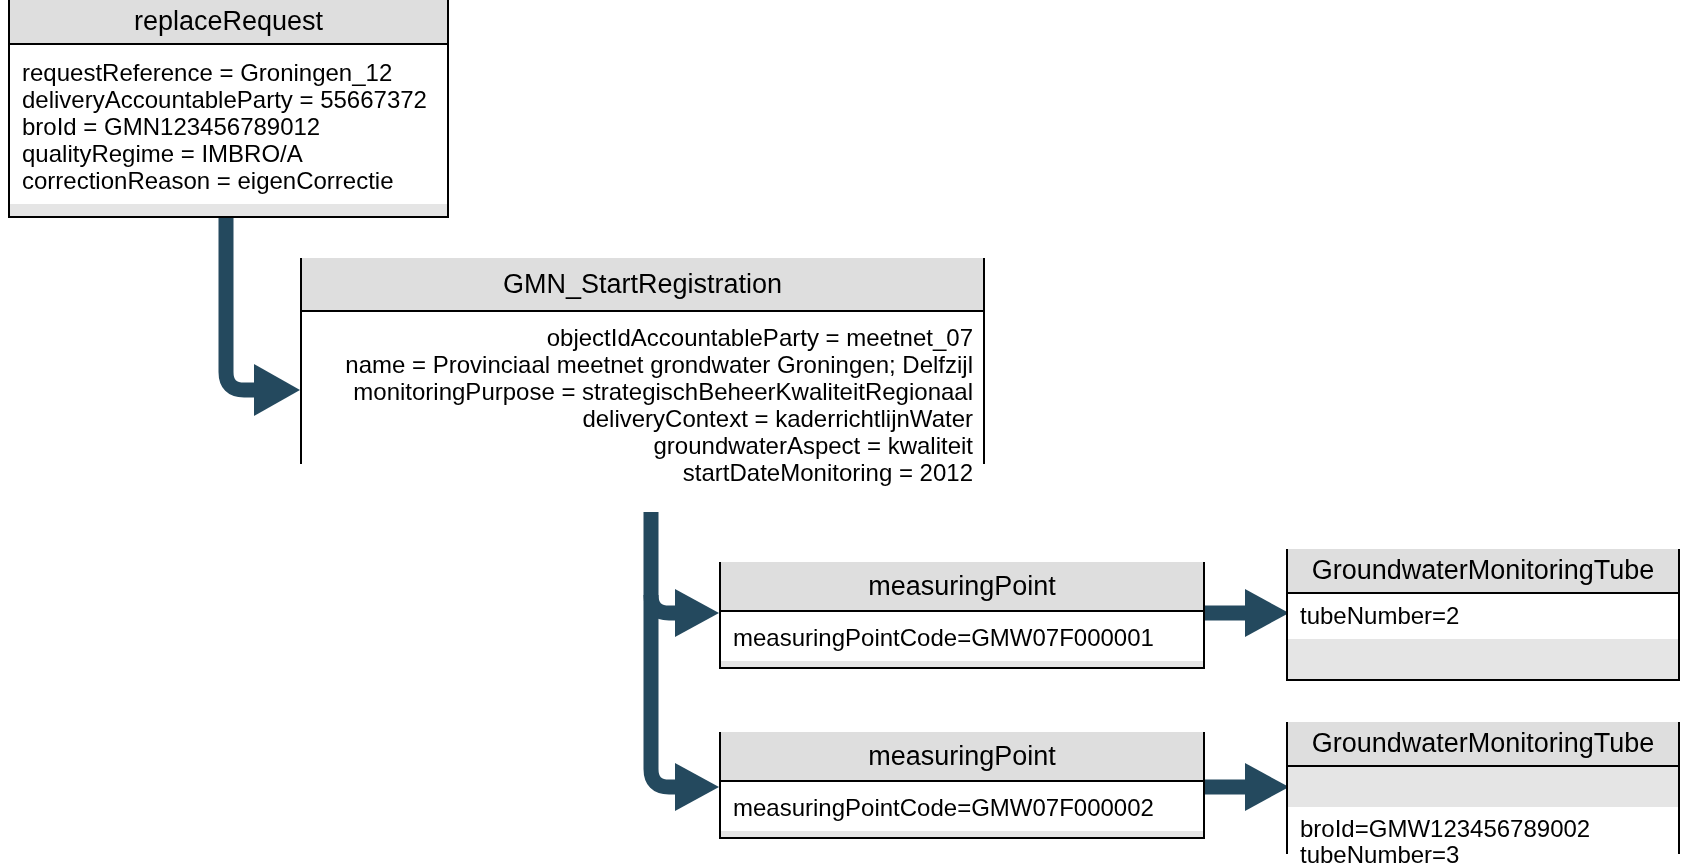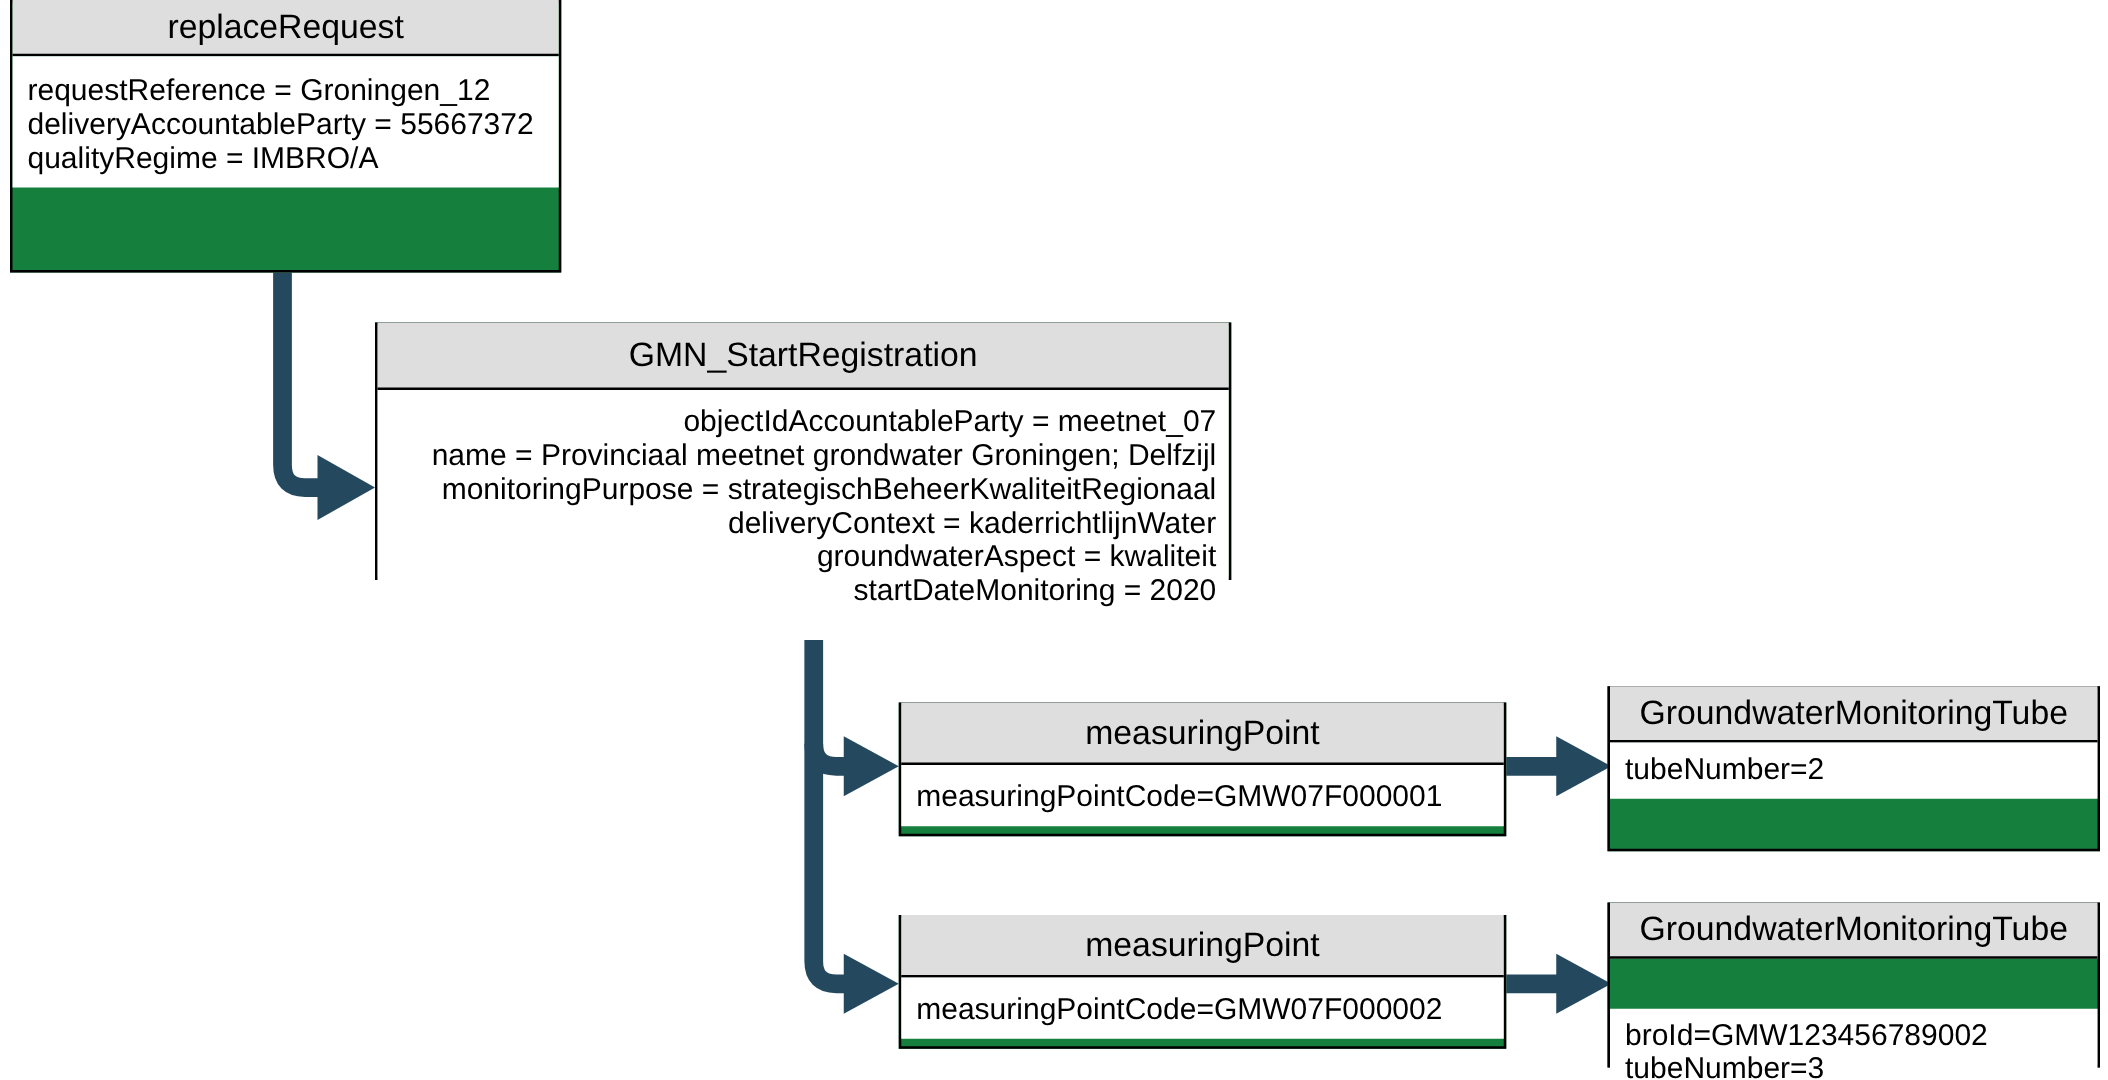--- a/index.html
+++ b/index.html
@@ -17,21 +17,21 @@
     height: 864px;
     background: #ffffff;
     overflow: hidden;
   }
 
   
   .uml-box {
     position: absolute;
     box-sizing: border-box;
     border: 2px solid #000000;
-    background: #15803d;
+    background: #e5e5e5;
   }
   .uml-header {
     box-sizing: border-box;
     background: #dedede;
     border-bottom: 2px solid #000000;
     text-align: center;
     color: #000000;
     font-size: 27px;
     line-height: 1.05;
     display: flex;
@@ -96,35 +96,37 @@
     </g>
   </svg>
 
   <div class="uml-box" style="left:8px; top:0px; width:441px; height:218px;">
     <div class="uml-header" style="height:45px; margin-top:-2px;">
       <span>replaceRequest</span>
     </div>
     <div class="uml-body" style="padding-top:14px;padding-left:12px;">
       <div class="uml-attr">requestReference = Groningen_12</div>
       <div class="uml-attr">deliveryAccountableParty = 55667372</div>
+      <div class="uml-attr">broId = GMN123456789012</div>
       <div class="uml-attr">qualityRegime = IMBRO/A</div>
+      <div class="uml-attr">correctionReason = eigenCorrectie</div>
     </div>
   </div>
 
   <div class="uml-box" style="left:300px; top:258px; width:685px; height:206px;">
     <div class="uml-header" style="height:54px; margin-top:-2px;">
       <span>GMN_StartRegistration</span>
     </div>
     <div class="uml-body" style="padding-top:12px;text-align:right;">
       <div class="uml-attr">objectIdAccountableParty = meetnet_07</div>
       <div class="uml-attr">name = Provinciaal meetnet grondwater Groningen; Delfzijl</div>
       <div class="uml-attr">monitoringPurpose = strategischBeheerKwaliteitRegionaal</div>
       <div class="uml-attr">deliveryContext = kaderrichtlijnWater</div>
       <div class="uml-attr">groundwaterAspect = kwaliteit</div>
-      <div class="uml-attr">startDateMonitoring = 2020</div>
+      <div class="uml-attr">startDateMonitoring = 2012</div>
     </div>
   </div>
 
   <div class="uml-box" style="left:719px; top:562px; width:486px; height:107px;">
     <div class="uml-header" style="height:50px; margin-top:-2px;">
       <span>measuringPoint</span>
     </div>
     <div class="uml-body" style="padding-top:12px;">
       <div class="uml-attr">measuringPointCode=GMW07F000001</div>
     </div>

